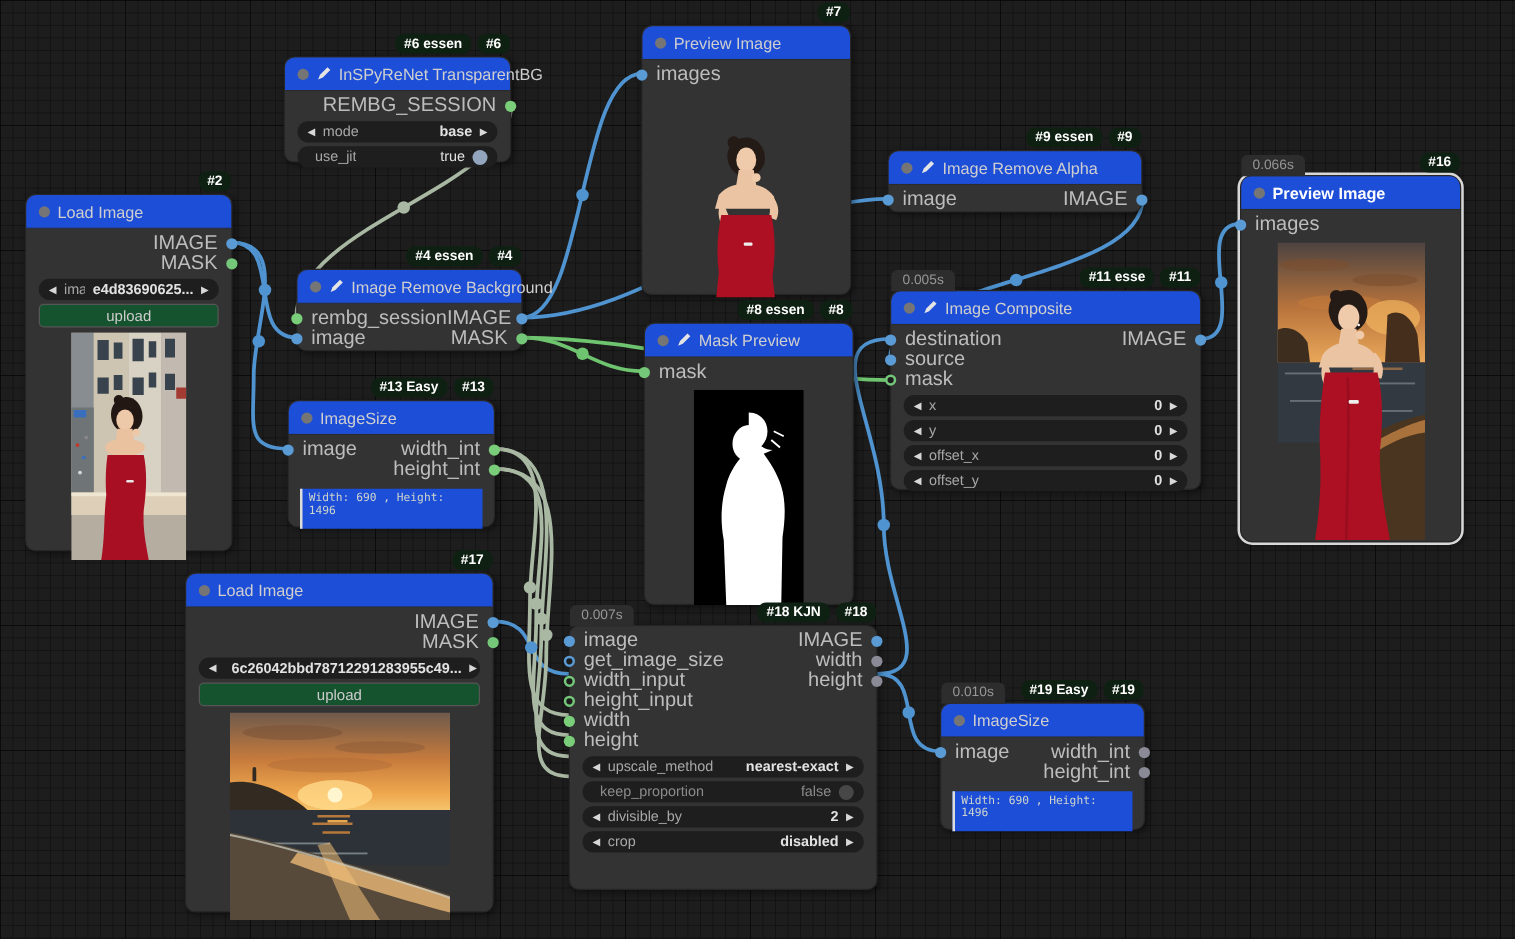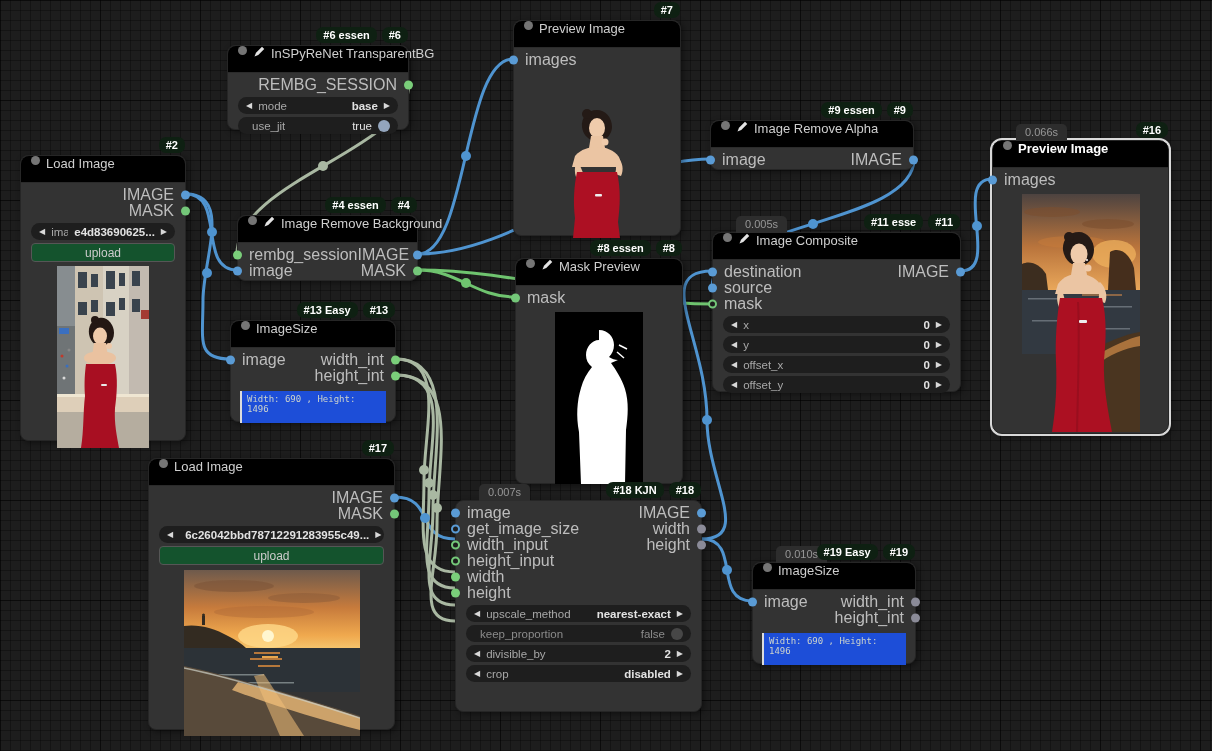--- a/index.html
+++ b/index.html
@@ -13,29 +13,29 @@
     background-size:10px 10px,10px 10px,100px 100px,100px 100px;
     font-family:"Liberation Sans", sans-serif;}
   .wires{position:absolute;left:0;top:0;z-index:1;}
   .lk{fill:none;stroke-width:3;stroke-linecap:round;}
   .lk.img{stroke:#4f94d0}.lk.msk{stroke:#6fc46f}.lk.int{stroke:#a9b8a2}
   .ld.img{fill:#4f94d0}.ld.msk{fill:#6fc46f}.ld.int{fill:#a9b8a2}
 
   .node{position:absolute;z-index:2;box-sizing:border-box;background:#333333;
     border:1px solid #262626;border-radius:8px;box-shadow:2px 2px 6px rgba(0,0,0,0.45);}
   .node.selected{box-shadow:0 0 0 2px #d8d8d8,2px 2px 6px rgba(0,0,0,0.45);border-radius:10px;}
-  .titlebar{height:26px;display:flex;align-items:flex-start;gap:6px;padding:0 10px;
-    background:#000000;border-bottom:1px solid #2b2b2b;border-radius:8px 8px 0 0;}
+  .titlebar{height:26px;display:flex;align-items:center;gap:6px;padding:0 10px;
+    background:#1d4ed8;border-bottom:1px solid #2b2b2b;border-radius:8px 8px 0 0;}
   .collapse-dot{width:9px;height:9px;border-radius:50%;background:#757575;flex:none;}
   .title{font-size:13px;color:#cfcfcf;font-weight:500;white-space:nowrap;}
   .selected .title{color:#fff;font-weight:700;}
   .help{margin-left:auto;color:#f0a030;font-weight:700;font-size:13px;}
   .pencil{flex:none;display:flex;}
   .timer{position:absolute;bottom:100%;left:0;margin-bottom:0px;background:#2d2d2d;
-    color:#979797;font-size:11px;padding:2px 9px 3px;border-radius:5px 5px 0 0;margin-left:23px;}
+    color:#979797;font-size:11px;padding:2px 9px 3px;border-radius:5px 5px 0 0;}
   .badges{position:absolute;bottom:100%;right:0;margin-bottom:3px;display:flex;gap:5px;}
   .badge{background:#0e2012;color:#fff;font-size:11px;font-weight:700;
     padding:2px 7px;border-radius:7px;white-space:nowrap;}
   .slots{padding:4px 0 2px;}
   .row{position:relative;height:16px;display:flex;align-items:center;
     padding:0 11px;font-size:16px;color:#bdbdbd;}
   .row .out{margin-left:auto;}
   .dot{position:absolute;top:50%;transform:translateY(-50%);width:9px;height:9px;
     border-radius:50%;box-sizing:border-box;}
   .dot.in{left:-5px}.dot.out-dot{right:-5px}

